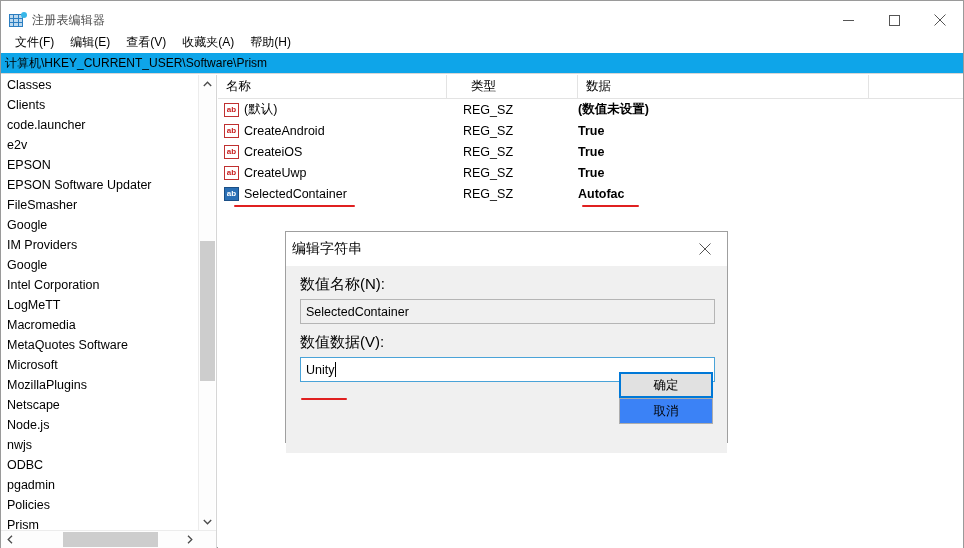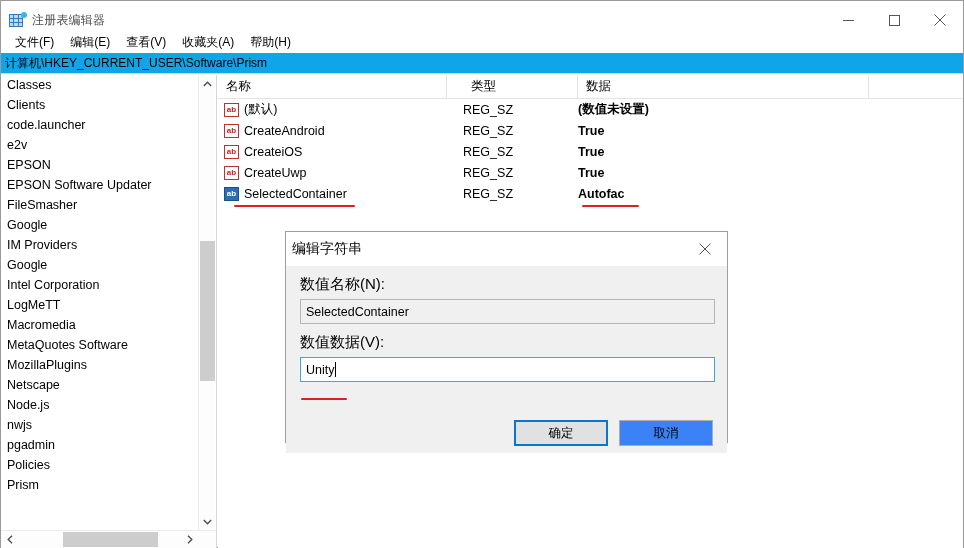--- a/index.html
+++ b/index.html
@@ -235,22 +235,22 @@
     background: #ffffff;
     border: 1px solid #4aa3d8;
     position: relative;
   }
   .input.editable .caret {
     display: inline-block; width: 1px; height: 15px;
     background: #000; margin-left: 1px;
     vertical-align: middle;
   }
   .dlg-buttons {
-    position: absolute; right: 14px; bottom: 7px;
-    display: flex; gap: 11px;
+    position: absolute; right: 14px; bottom: 29px;
+    display: flex;  flex-direction: column;
   }
   .btn {
     width: 94px; height: 26px;
     display: flex; align-items: center; justify-content: center;
     font-size: 12.5px; color: #000;
     background: #3b82f6;
     border: 1px solid #adadad;
   }
   .btn.default {
     border: 2px solid #0078d7;
@@ -319,24 +319,26 @@
       <div class="tree-item">EPSON</div>
       <div class="tree-item">EPSON Software Updater</div>
       <div class="tree-item">FileSmasher</div>
       <div class="tree-item">Google</div>
       <div class="tree-item">IM Providers</div>
       <div class="tree-item">Google</div>
       <div class="tree-item">Intel Corporation</div>
       <div class="tree-item">LogMeTT</div>
       <div class="tree-item">Macromedia</div>
       <div class="tree-item">MetaQuotes Software</div>
+      <div class="tree-item">Microsoft</div>
       <div class="tree-item">MozillaPlugins</div>
       <div class="tree-item">Netscape</div>
       <div class="tree-item">Node.js</div>
       <div class="tree-item">nwjs</div>
+      <div class="tree-item">ODBC</div>
       <div class="tree-item">pgadmin</div>
       <div class="tree-item">Policies</div>
       <div class="tree-item">Prism</div>
     </div>
 
     <div class="vscroll">
       <div class="arrow up">
         <svg width="9" height="6" viewBox="0 0 9 6">
             <polyline points="0.8,5 4.5,1.2 8.2,5" fill="none" stroke="#4a4a4a" stroke-width="1.3"></polyline>
           </svg>

